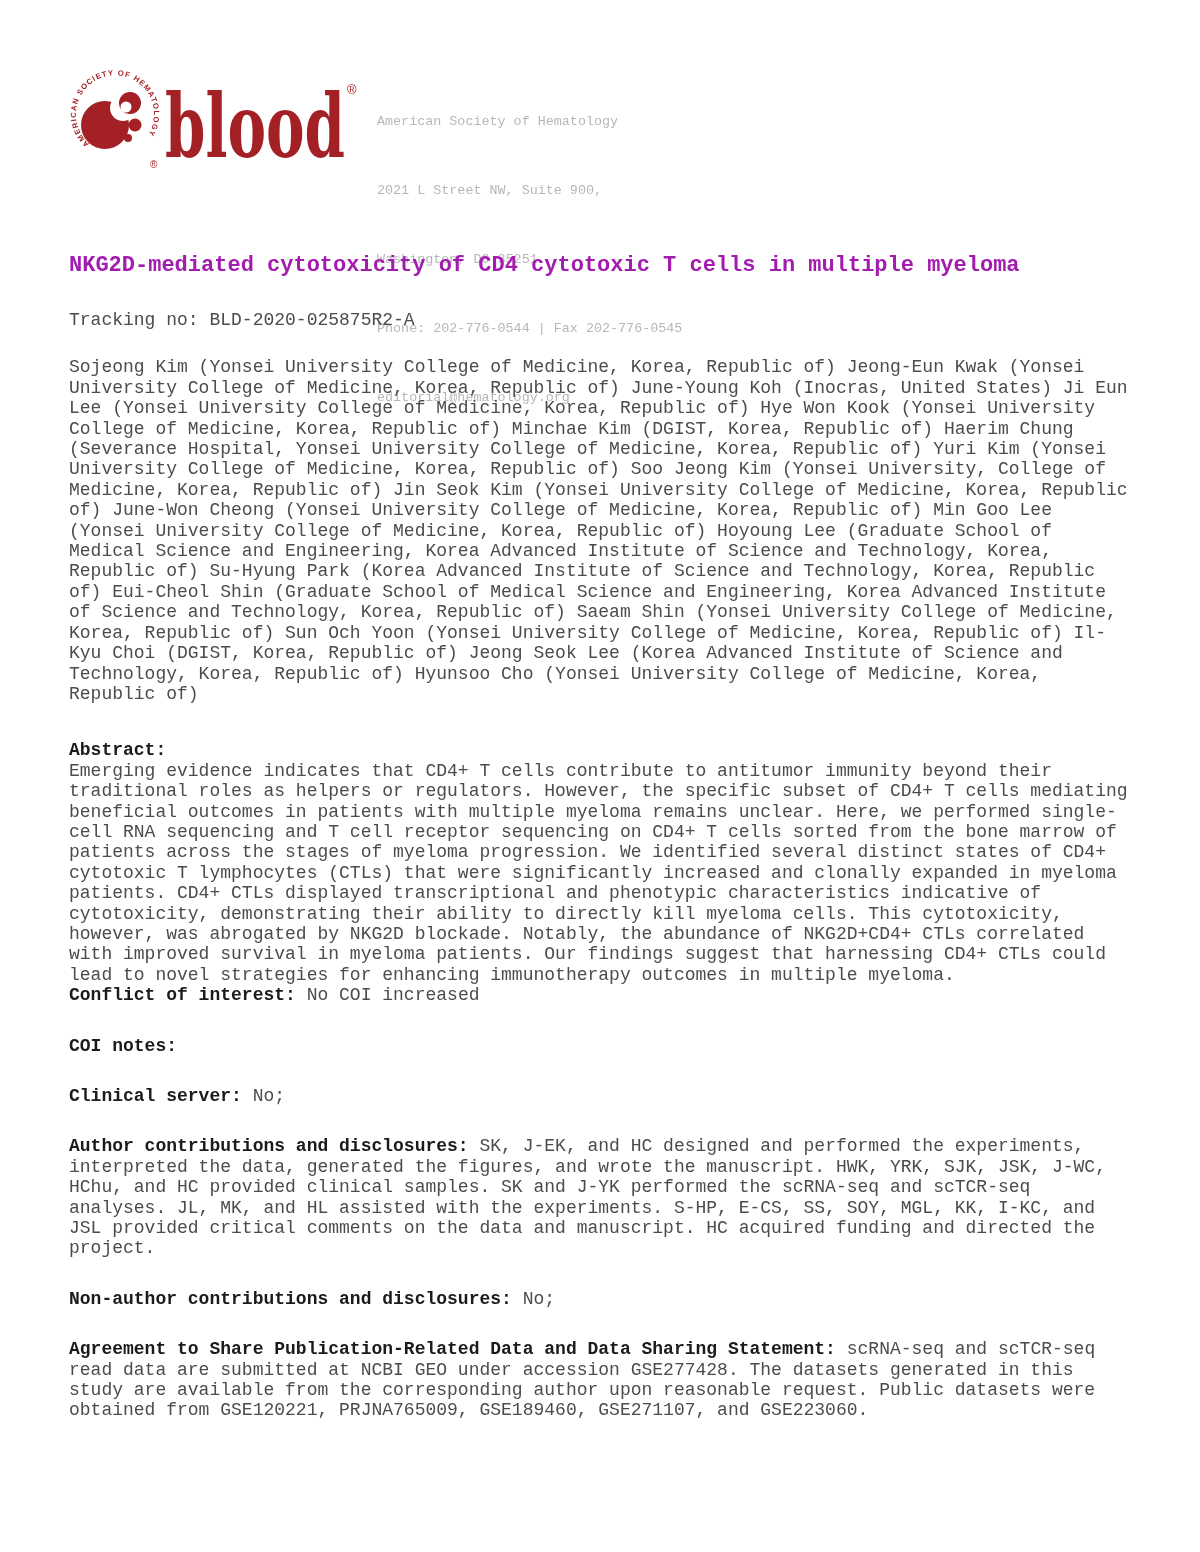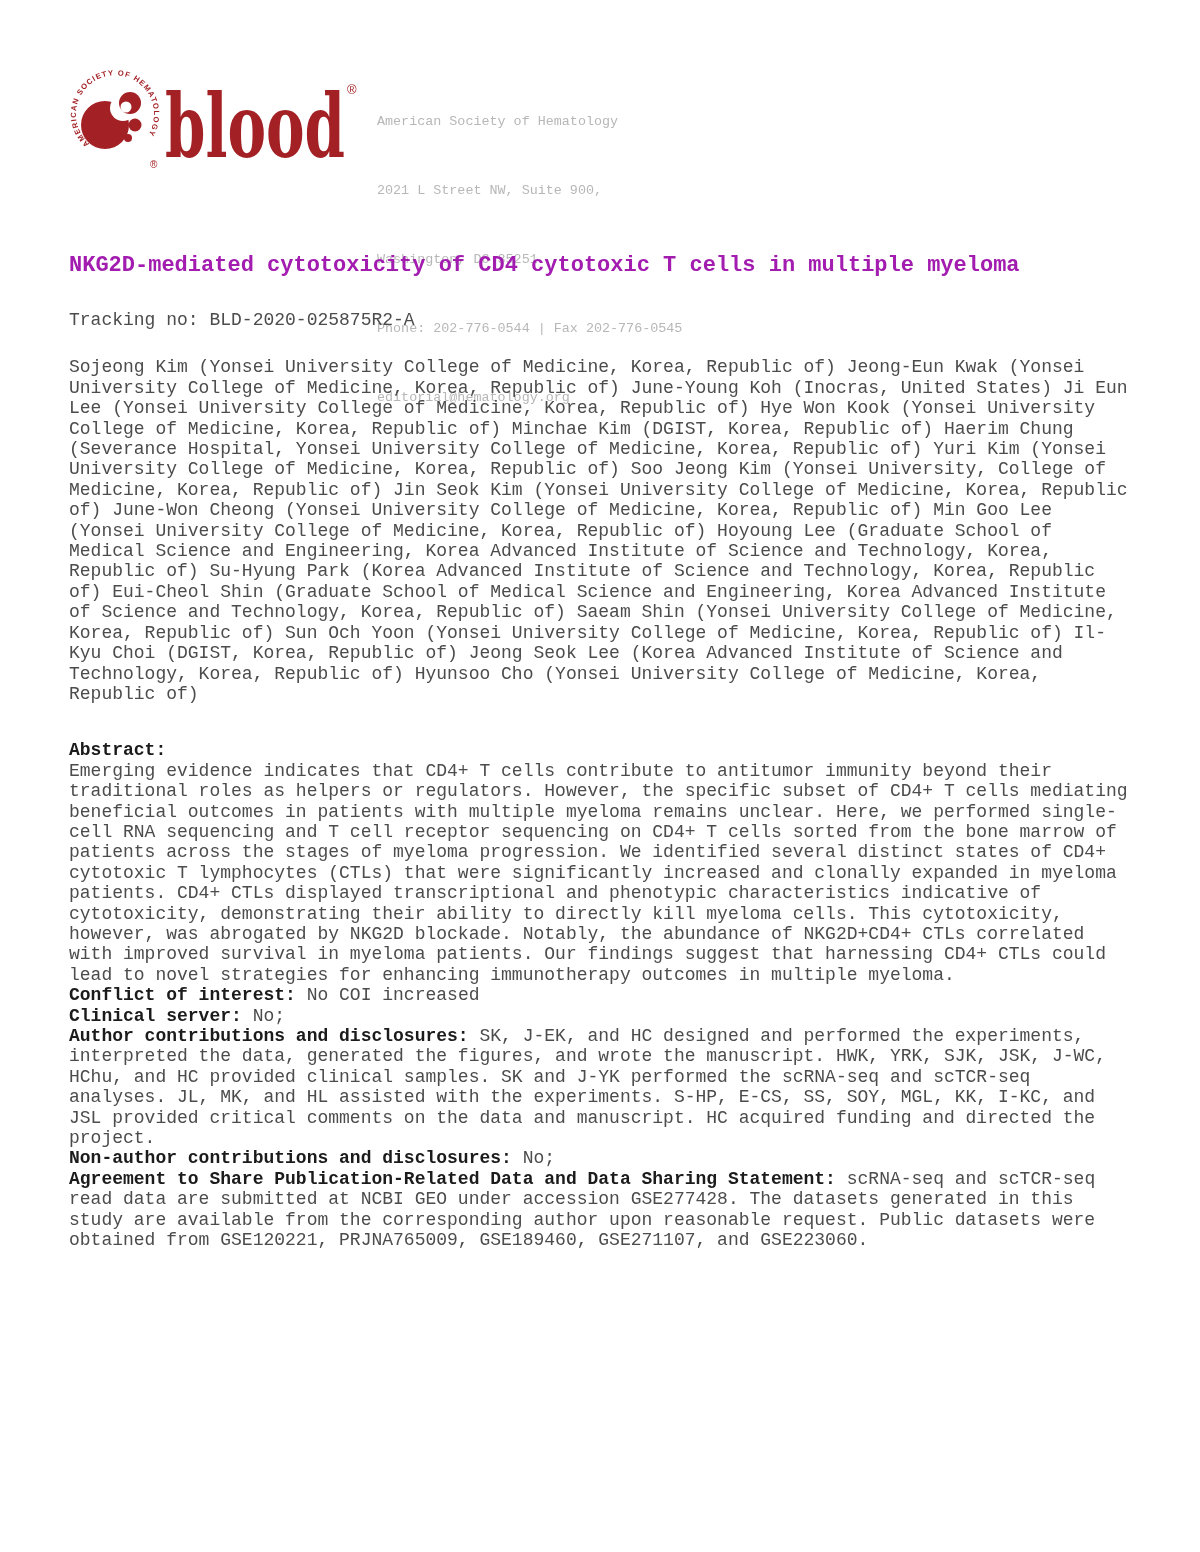--- a/index.html
+++ b/index.html
@@ -24,21 +24,21 @@
   .doc {
     position: absolute; left: 69px; top: 252px; width: 1062px;
     font-size: 18px; line-height: 20.4px; color: #4c4c4c;
   }
   .doc .title {
     font-size: 22px; line-height: 27px; font-weight: bold; color: #a21caf;
     margin-bottom: 31px;
   }
   .doc .tracking { margin-bottom: 27px; }
   .doc .authors { margin-bottom: 36px; }
-  .doc .section { }
+  .doc .section { margin-top: 30px; }
   .doc .section:first-of-type { margin-top: 0; }
   .label { font-weight: bold; color: #1b1b1b; }
   .abstract-body { margin-top: 0; }
 </style>
 </head>
 <body>
 
 <div class="page">
 
   <div class="header">
@@ -87,20 +87,21 @@
 
     <div class="authors">Sojeong Kim (Yonsei University College of Medicine, Korea, Republic of) Jeong-Eun Kwak (Yonsei University College of Medicine, Korea, Republic of) June-Young Koh (Inocras, United States) Ji Eun Lee (Yonsei University College of Medicine, Korea, Republic of) Hye Won Kook (Yonsei University College of Medicine, Korea, Republic of) Minchae Kim (DGIST, Korea, Republic of) Haerim Chung (Severance Hospital, Yonsei University College of Medicine, Korea, Republic of) Yuri Kim (Yonsei University College of Medicine, Korea, Republic of) Soo Jeong Kim (Yonsei University, College of Medicine, Korea, Republic of) Jin Seok Kim (Yonsei University College of Medicine, Korea, Republic of) June-Won Cheong (Yonsei University College of Medicine, Korea, Republic of) Min Goo Lee (Yonsei University College of Medicine, Korea, Republic of) Hoyoung Lee (Graduate School of Medical Science and Engineering, Korea Advanced Institute of Science and Technology, Korea, Republic of) Su-Hyung Park (Korea Advanced Institute of Science and Technology, Korea, Republic of) Eui-Cheol Shin (Graduate School of Medical Science and Engineering, Korea Advanced Institute of Science and Technology, Korea, Republic of) Saeam Shin (Yonsei University College of Medicine, Korea, Republic of) Sun Och Yoon (Yonsei University College of Medicine, Korea, Republic of) Il-Kyu Choi (DGIST, Korea, Republic of) Jeong Seok Lee (Korea Advanced Institute of Science and Technology, Korea, Republic of) Hyunsoo Cho (Yonsei University College of Medicine, Korea, Republic of)</div>
 
     <div class="section">
       <div class="label">Abstract:</div>
       <div class="abstract-body">Emerging evidence indicates that CD4+ T cells contribute to antitumor immunity beyond their traditional roles as helpers or regulators. However, the specific subset of CD4+ T cells mediating beneficial outcomes in patients with multiple myeloma remains unclear. Here, we performed single-cell RNA sequencing and T cell receptor sequencing on CD4+ T cells sorted from the bone marrow of patients across the stages of myeloma progression. We identified several distinct states of CD4+ cytotoxic T lymphocytes (CTLs) that were significantly increased and clonally expanded in myeloma patients. CD4+ CTLs displayed transcriptional and phenotypic characteristics indicative of cytotoxicity, demonstrating their ability to directly kill myeloma cells. This cytotoxicity, however, was abrogated by NKG2D blockade. Notably, the abundance of NKG2D+CD4+ CTLs correlated with improved survival in myeloma patients. Our findings suggest that harnessing CD4+ CTLs could lead to novel strategies for enhancing immunotherapy outcomes in multiple myeloma.</div>
     </div>
 
     <p class="section"><span class="label">Conflict of interest:</span> <span>No COI increased</span></p>
 
+    <p class="section"><span class="label">COI notes:</span> <span></span></p>
 
     <p class="section"><span class="label">Clinical server:</span> <span>No;</span></p>
 
     <p class="section"><span class="label">Author contributions and disclosures:</span> <span>SK, J-EK, and HC designed and performed the experiments, interpreted the data, generated the figures, and wrote the manuscript. HWK, YRK, SJK, JSK, J-WC, HChu, and HC provided clinical samples. SK and J-YK performed the scRNA-seq and scTCR-seq analyses. JL, MK, and HL assisted with the experiments. S-HP, E-CS, SS, SOY, MGL, KK, I-KC, and JSL provided critical comments on the data and manuscript. HC acquired funding and directed the project.</span></p>
 
     <p class="section"><span class="label">Non-author contributions and disclosures:</span> <span>No;</span></p>
 
     <p class="section"><span class="label">Agreement to Share Publication-Related Data and Data Sharing Statement:</span> <span>scRNA-seq and scTCR-seq read data are submitted at NCBI GEO under accession GSE277428. The datasets generated in this study are available from the corresponding author upon reasonable request. Public datasets were obtained from GSE120221, PRJNA765009, GSE189460, GSE271107, and GSE223060.</span></p>
 
 

